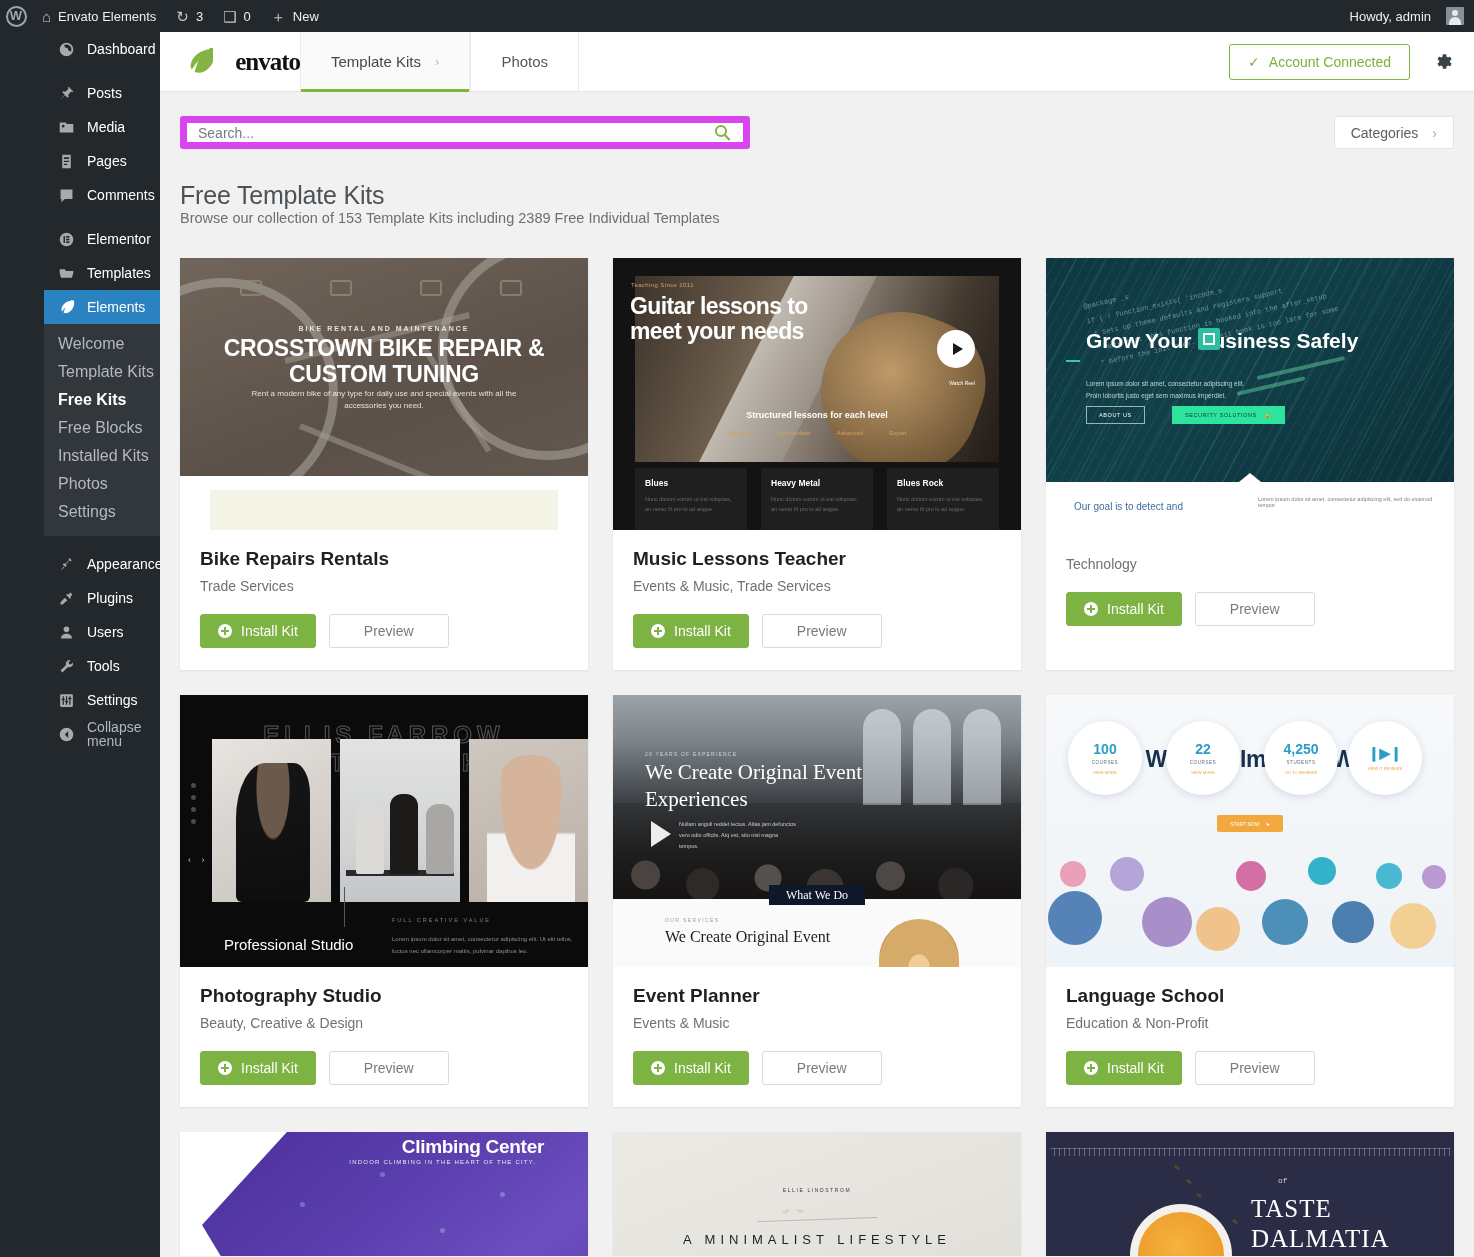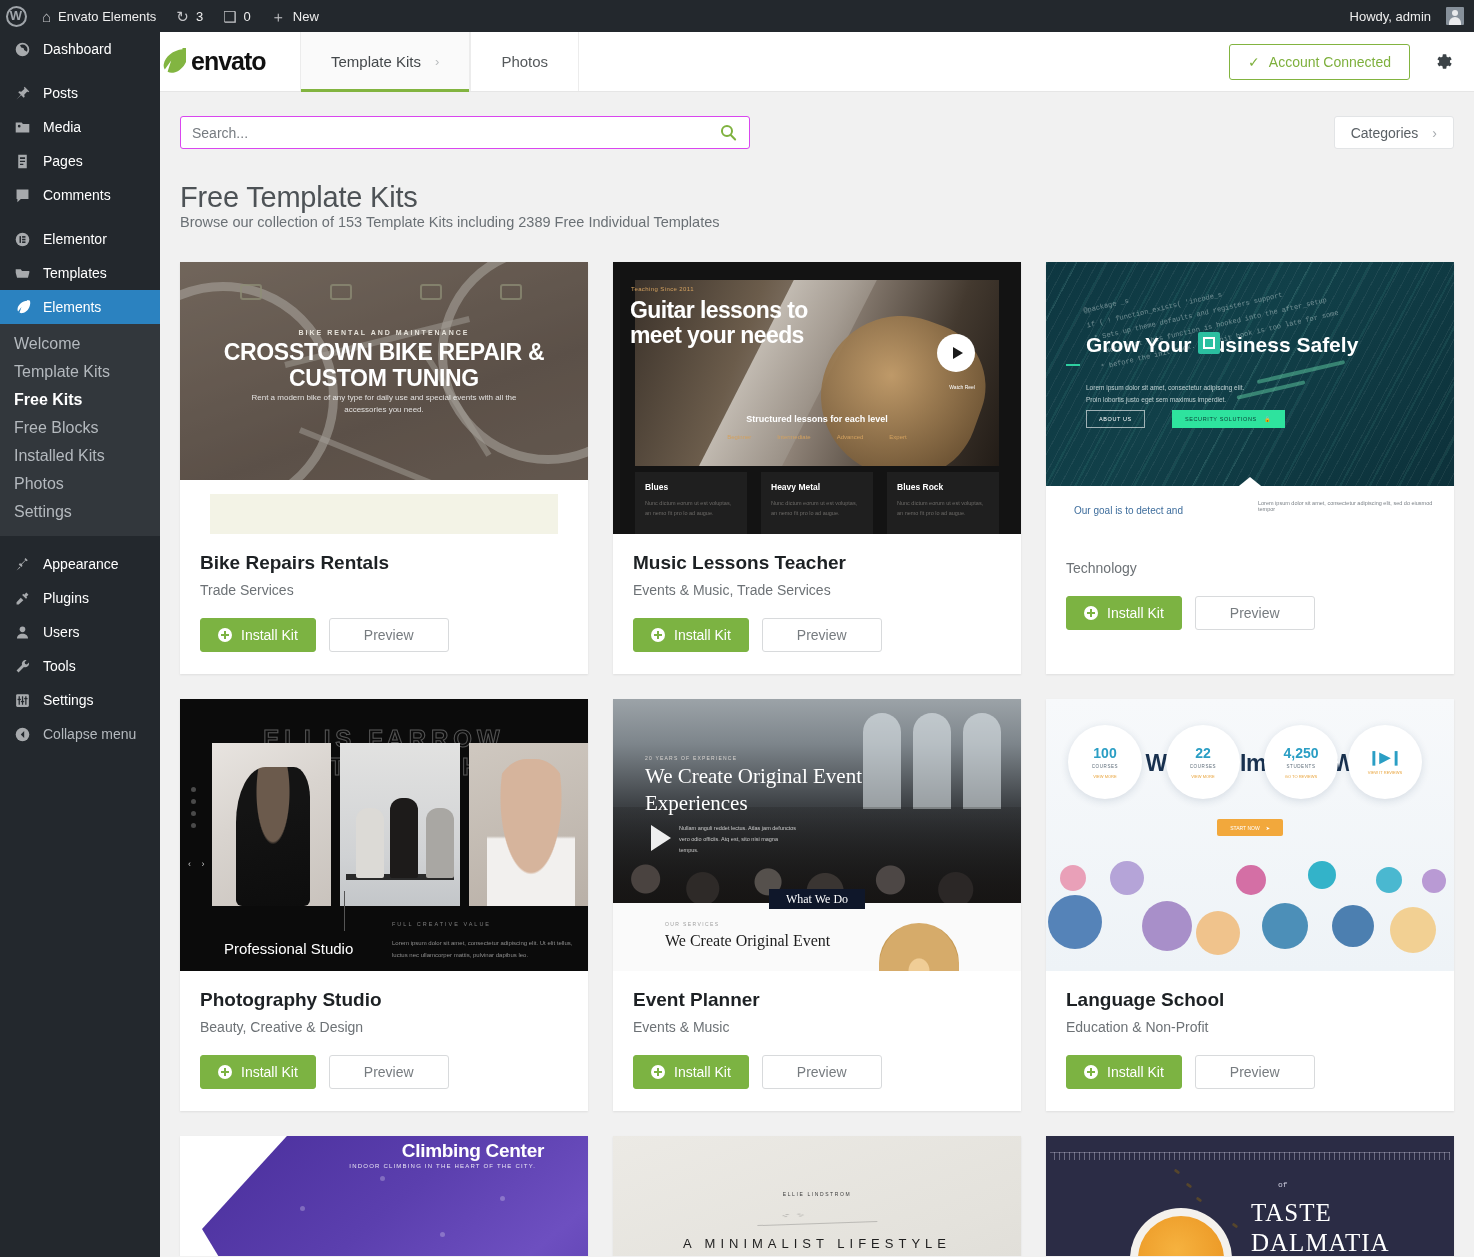--- a/index.html
+++ b/index.html
@@ -50,20 +50,21 @@
     width: 12px; height: 9px; border-radius: 6px 6px 0 0; background: #e9eaec;
   }
   .ab-icon { display: inline-block; font-size: 15px; color: #c3c4c7; line-height: 1; }
 
   
   #sidebar {
     position: absolute; top: 32px; left: 0;
     width: 160px; height: 1225px;
     background: #23282d;
     font-size: 14px;
+    padding-left: 44px;
   }
   .menu-item {
     display: flex; align-items: center; gap: 11px;
     height: 34px; padding: 0 0 0 12px;
     color: #fff; position: relative;
   }
   .menu-item .m-label { font-size: 14px; line-height: 1; }
   .menu-item.sep-top { margin-top: 10px; }
   .menu-item.active {
     background: #2b82c0; color: #fff; font-weight: 400;
@@ -99,22 +100,23 @@
     overflow: hidden;
   }
 
   
   #plugin-header {
     height: 60px; background: #fff;
     display: flex; align-items: stretch;
     border-bottom: 1px solid #e6e6e6;
   }
   .brand {
-    width: 140px; display: flex; align-items: center; justify-content: flex-start;
-    gap: 5px;
+    width: 140px; display: flex; align-items: center; justify-content: flex-end;
+    gap: 22px;
+    font-family: Liberation Serif, serif;
   }
   .brand-mark { width: 26px; height: 28px; display: block; }
   .brand-text { font-size: 25px; font-weight: 700; letter-spacing: -1px; color: #111; }
   .tabs { display: flex; align-items: stretch; }
   .tab {
     display: flex; align-items: center; gap: 14px;
     padding: 0 30px; font-size: 15px; color: #55595c;
     border-left: 1px solid #ececec; border-right: 1px solid #ececec;
     position: relative; background: #fff;
   }
@@ -137,40 +139,40 @@
   .gear-btn {
     width: 22px; height: 22px; display: flex;
     align-items: center; justify-content: center; color: #3c4347;
   }
 
   
   #content { padding: 24px 20px 0 20px; height: 1164px; overflow: hidden; }
   .topbar { display: flex; align-items: flex-start; }
   .search-wrap {
     width: 570px; height: 33px; background: #fff;
-    border: 1px solid #d946ef; border-radius: 3px;
+    border: 7px solid #d946ef; border-radius: 3px;
     display: flex; align-items: center; padding: 0 11px;
   }
   .search-wrap input {
     flex: 1; border: 0; outline: 0; font-size: 14px;
     color: #3c434a; background: transparent;
     font-family: "Liberation Sans", sans-serif;
   }
   .search-wrap input::placeholder { color: #767b80; }
   .search-icon { color: #7fb23f; display: flex; }
   .cat-btn {
     margin-left: auto; background: #fff; border: 1px solid #e2e4e6;
     border-radius: 3px; height: 33px; padding: 0 16px;
     display: flex; align-items: center; gap: 14px;
     font-size: 14px; color: #5a6065;
   }
   .cat-btn .chev { color: #a7abaf; font-size: 14px; }
 
   .page-title {
-    margin-top: 32px; font-size: 29px; font-weight: 400;
+    margin-top: 32px; font-size: 25px; font-weight: 400;
     color: #4d5256; letter-spacing: -0.2px;
   }
   .page-sub { font-size: 14.5px; color: #6a7075; }
 
   
   .grid {
     margin-top: 32px;
     display: grid;
     grid-template-columns: repeat(3, 408px);
     gap: 25px 25px;

